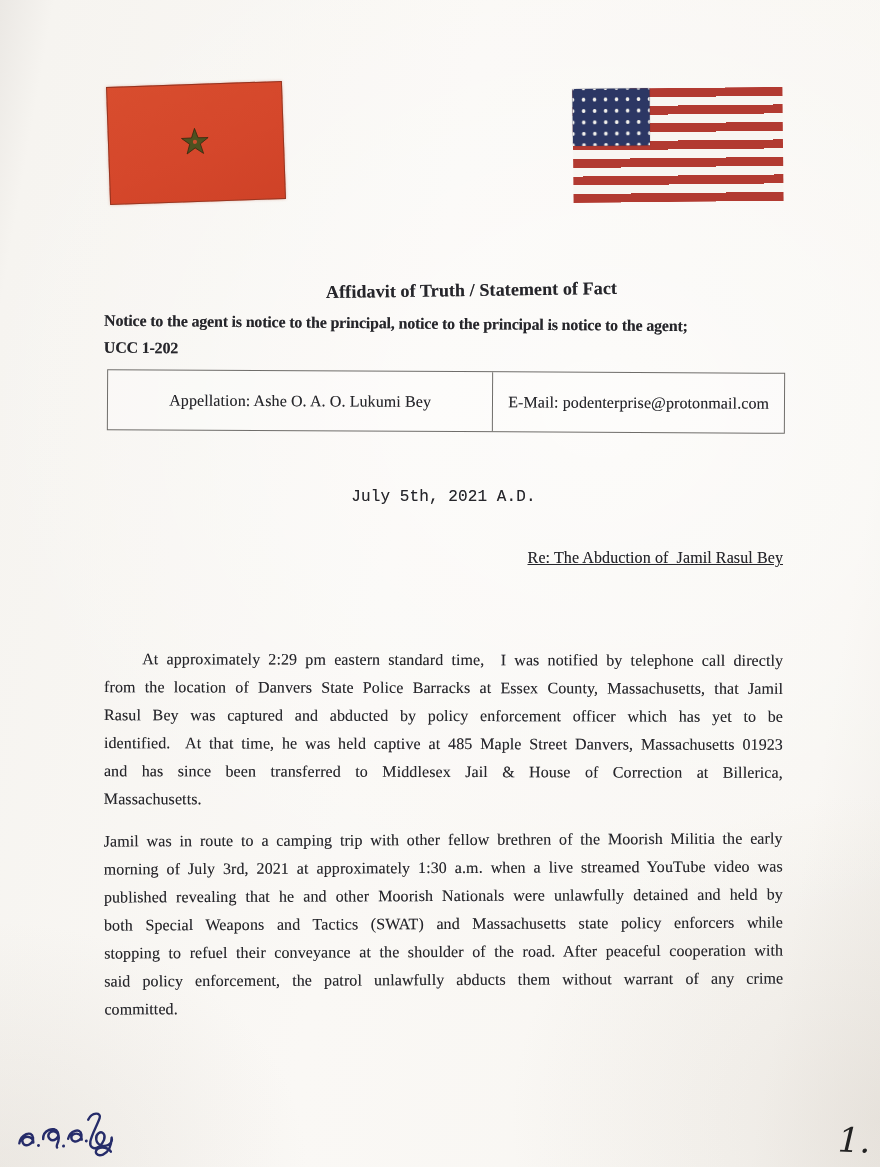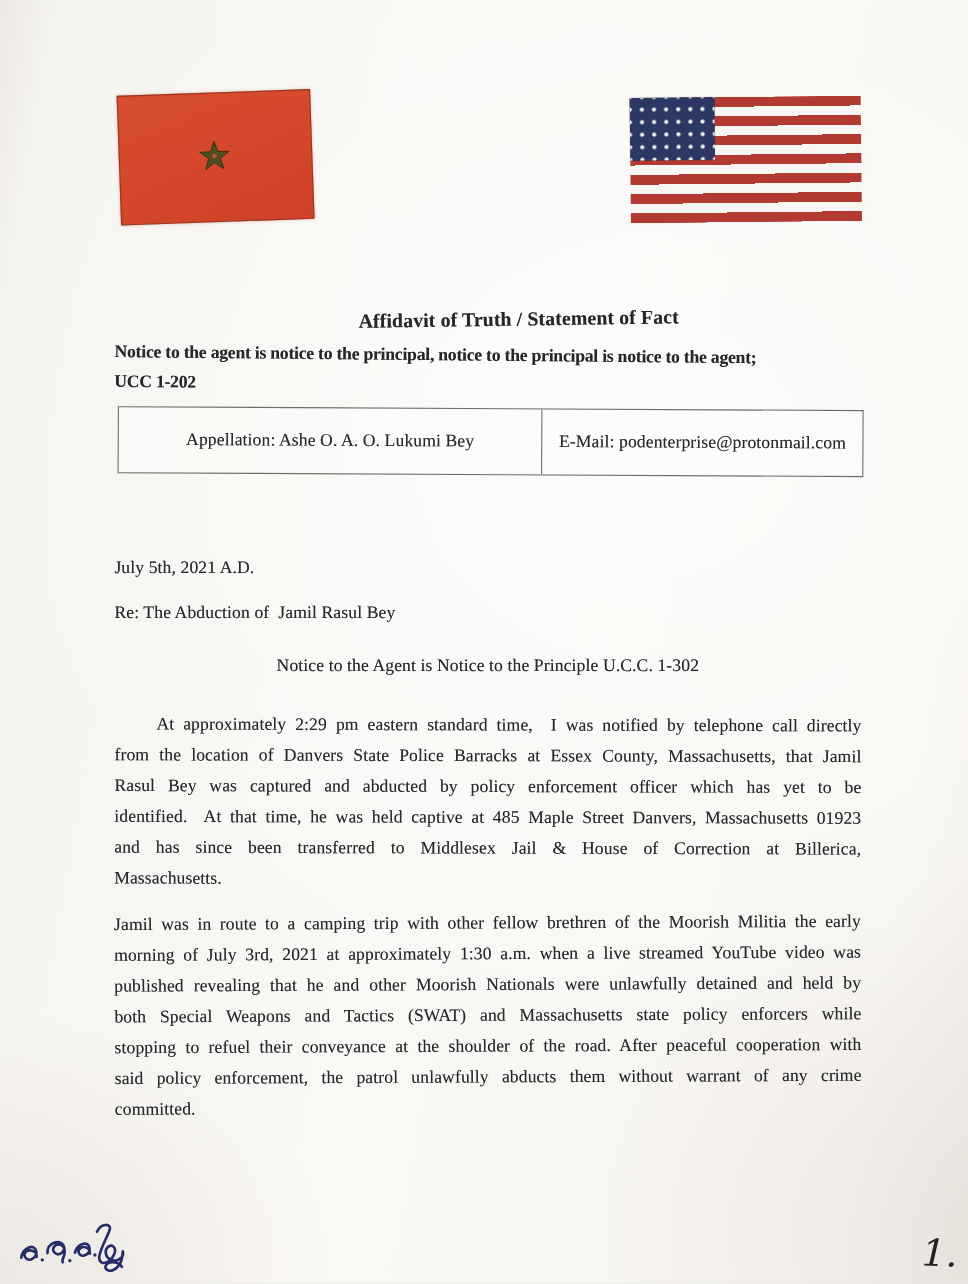--- a/index.html
+++ b/index.html
@@ -38,24 +38,24 @@
 
   
   .info-table{position:absolute;left:107px;top:371px;width:678px;height:61px;
     border:1.4px solid #6f6d6a;display:flex;transform:rotate(0.3deg);background:rgba(255,255,255,0.25);}
   .info-table .cell{display:flex;align-items:center;justify-content:center;font-size:16px;white-space:pre;}
   .info-table .cell.left{width:57%;border-right:1.4px solid #6f6d6a;}
   .info-table .cell.right{width:43%;}
 
   
   .col{position:absolute;left:104px;width:679px;}
-  .date-line{top:508px;text-align:left;font-size:16px;}
+  .date-line{top:488px;text-align:center;font-size:16px;font-family:Liberation Mono, monospace;}
   .aff-heading{top:520px;text-align:center;font-size:16px;font-weight:bold;}
   .aff-heading span{text-decoration:underline;text-underline-offset:3px;text-decoration-thickness:1.5px;}
-  .aff-subject{top:549px;text-align:left;font-size:16px;white-space:pre;}
+  .aff-subject{top:549px;text-align:right;font-size:16px;white-space:pre;text-decoration:underline;}
   .aff-notice{top:597px;text-align:center;font-size:16px;white-space:pre;}
 
   
   .para{position:absolute;left:104px;width:679px;font-size:16px;line-height:28px;}
   .p1{top:646px;transform:rotate(0.15deg);}
   .p2{top:826px;transform:rotate(-0.25deg);}
   .line{height:28px;white-space:pre-wrap;}
   .jline{text-align:justify;text-align-last:justify;}
   .lline{text-align:left;}
   .ind{text-indent:38px;}
@@ -87,21 +87,20 @@
     <div>UCC 1-202</div>
   </div>
 
   <div class="info-table">
     <div class="cell left txt">Appellation: Ashe O. A. O. Lukumi Bey</div>
     <div class="cell right txt">E-Mail: podenterprise@protonmail.com</div>
   </div>
 
   <div class="col date-line txt">July 5th, 2021 A.D.</div>
   <div class="col aff-subject txt">Re: The Abduction of  Jamil Rasul Bey</div>
-  <div class="col aff-notice txt">Notice to the Agent is Notice to the Principle U.C.C. 1-302</div>
 
   <div class="para p1 txt">
     <div class="line jline ind">At approximately 2:29 pm eastern standard time,  I was notified by telephone call directly</div>
     <div class="line jline">from the location of Danvers State Police Barracks at Essex County, Massachusetts, that Jamil</div>
     <div class="line jline">Rasul Bey was captured and abducted by policy enforcement officer which has yet to be</div>
     <div class="line jline">identified.  At that time, he was held captive at 485 Maple Street Danvers, Massachusetts 01923</div>
     <div class="line jline">and has since been transferred to Middlesex Jail &amp; House of Correction at Billerica,</div>
     <div class="line lline">Massachusetts.</div>
   </div>
 

